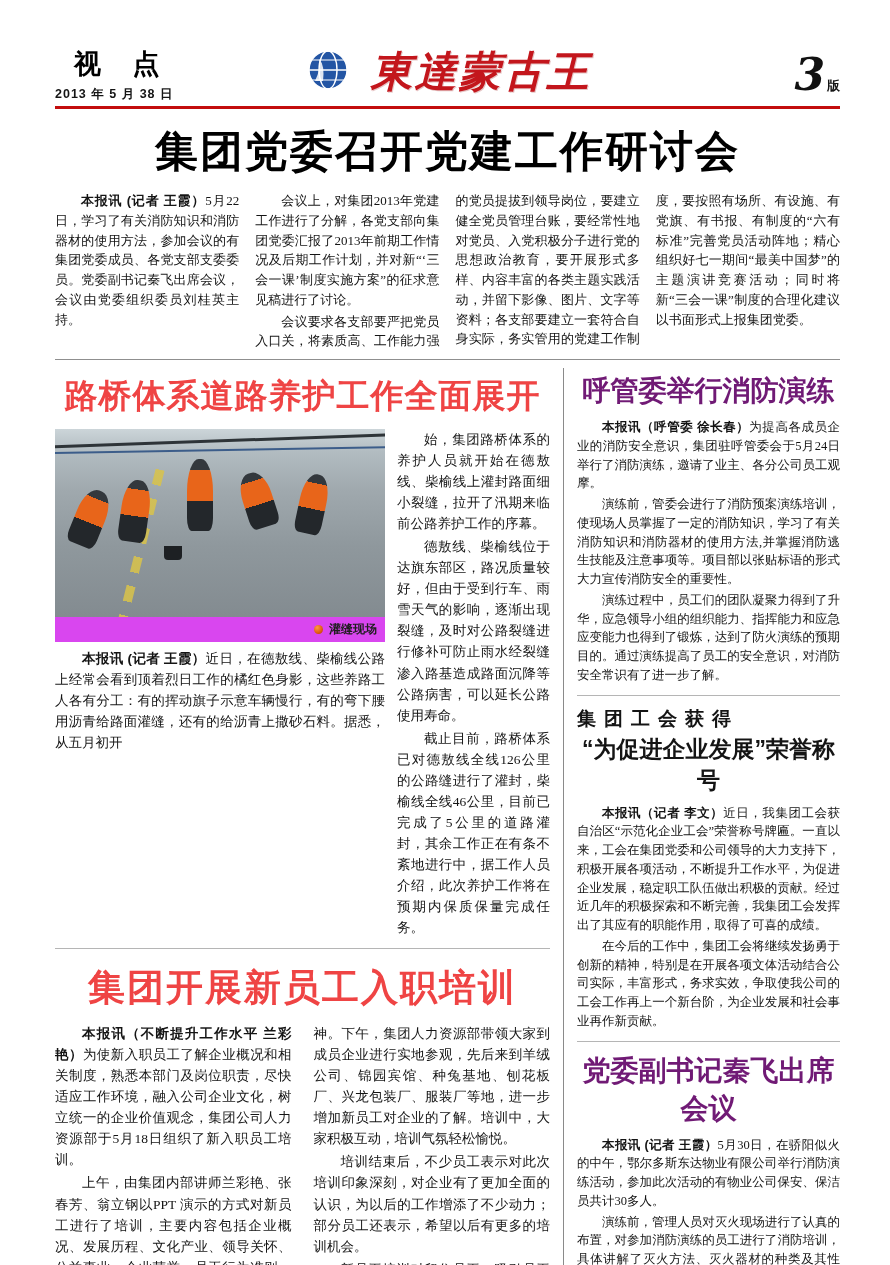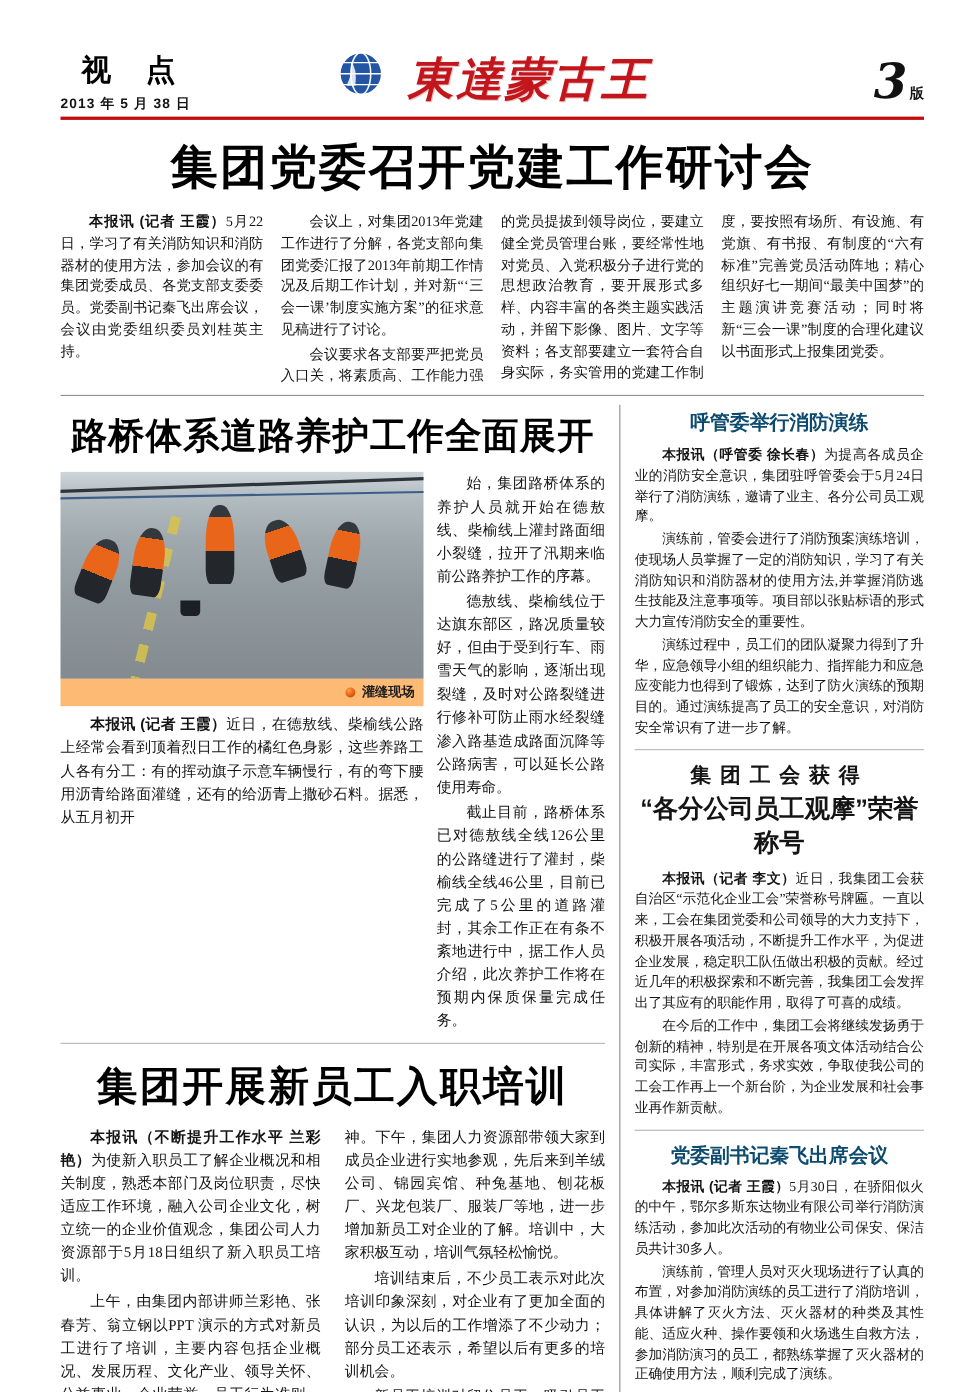--- a/index.html
+++ b/index.html
@@ -8,34 +8,34 @@
     width:890px; min-height:1265px; margin:0 auto;
     font-family:"Liberation Serif", serif; color:#141414;
   }
   .page { padding:44px 50px 18px 55px; position:relative; }
 
   
   .masthead { position:relative; height:58px; }
   .mast-left { position:absolute; left:0; top:2px; }
   .section-label { font-family:"Liberation Sans", sans-serif; font-weight:900; font-size:27px; letter-spacing:12px; color:#000;margin-left:19px; }
   .mast-date { font-family:"Liberation Sans", sans-serif; font-weight:bold; font-size:12.5px; margin-top:4px; letter-spacing:1px; }
-  .mast-center { position:absolute; left:50%; top:0; transform:translateX(-50%); display:flex; gap:20px; white-space:nowrap; }
+  .mast-center { position:absolute; left:50%; top:0; transform:translateX(-50%); display:flex; align-items:center; gap:20px; white-space:nowrap; }
   .mast-title { font-family:"DejaVu Serif", serif; font-weight:bold; font-style:italic; font-size:42px; color:#c3161c; text-shadow:1px 1px 0 rgba(150,20,20,.25); letter-spacing:2px; }
   .mast-right { position:absolute; right:0; bottom:2px; }
   .pagenum { font-family:"DejaVu Serif", serif; font-style:italic; font-size:44px; font-weight:bold; color:#111; }
   .pageunit { font-family:"Liberation Sans", sans-serif; font-size:13px; font-weight:bold; margin-left:2px; }
   .red-rule { height:3px; background:#c30d0d; margin-top:4px; }
 
   
   h1.headline { text-align:center; font-family:"Liberation Sans", sans-serif; font-weight:900; font-size:43px; letter-spacing:2px; margin:14px 0 10px; color:#000; }
-  h2.headline { text-align:center; font-family:"Liberation Sans", sans-serif; font-weight:900; color:#000000; }
+  h2.headline { text-align:center; font-family:"Liberation Sans", sans-serif; font-weight:900; color:#ef4444; }
   .h-road { font-size:33px; letter-spacing:1px; margin:6px 0 10px; }
   .h-train { font-size:37px; letter-spacing:2px; margin:14px 0 10px; }
-  h3.headline { text-align:center; font-family:"Liberation Sans", sans-serif; font-weight:900; font-size:18px; margin:4px 0 8px; color:#0c4a6e; }
-  .union-top { text-align:center; font-size:19px; letter-spacing:8px; font-weight:bold; margin:8px 0 2px; }
+  h3.headline { text-align:center; font-family:"Liberation Sans", sans-serif; font-weight:900; font-size:28px; margin:4px 0 8px; color:#701a75; }
+  .union-top { font-size:19px; letter-spacing:8px; font-weight:bold; margin:8px 0 2px; }
   .union-main { text-align:center; font-family:"Liberation Sans", sans-serif; font-weight:900; font-size:23px; margin-bottom:8px; }
 
   
   p { text-align:justify; text-indent:2em; }
   .lead-cols { column-count:4; column-gap:16px; font-size:13px; line-height:1.52; }
   .cols2 { column-count:2; column-gap:22px; font-size:13.5px; line-height:1.56; }
   .byline { font-family:"Liberation Sans", sans-serif; font-weight:bold; }
   .hairline { border-top:1px solid #b5b5b5; margin:10px 0; }
   .hairline-dark { border-top:1px solid #8f8f8f; margin:8px 0; }
 
@@ -46,21 +46,21 @@
   .side-col p { font-size:12.5px; line-height:1.5; }
 
   .road-body, .farm-body { display:flex; }
   .road-left, .farm-left { width:330px; flex:none; }
   .road-right, .farm-right { flex:1; padding-left:12px; font-size:13.5px; line-height:1.56; }
   .road-left p { font-size:13.5px; line-height:1.56; margin-top:6px; }
   .road-right p + p, .farm-right p + p, .side-col p + p, .lead-cols p + p, .cols2 p + p { margin-top:2px; }
 
   
   .photo { position:relative; overflow:hidden; width:100%; }
-  .caption { background:#fdba74; text-align:right; padding:4px 8px; font-family:"Liberation Sans", sans-serif; font-weight:bold; font-size:12px; color:#1d1d1d; }
+  .caption { background:#d946ef; text-align:right; padding:4px 8px; font-family:"Liberation Sans", sans-serif; font-weight:bold; font-size:12px; color:#1d1d1d; }
   .dot { display:inline-block; width:9px; height:9px; border-radius:50%; margin-right:6px; vertical-align:-1px;
          background:radial-gradient(circle at 35% 30%, #ff9b40, #e05a10 60%, #a93a02); }
 
   .photo-road { height:188px; background:linear-gradient(180deg,#ccd5d9 0%,#b2bcc1 12%,#a0a9ae 32%,#8f989d 62%,#838b90 100%); }
   .crack1 { position:absolute; top:10px; left:-6px; width:110%; height:3px; background:#2e3438; transform:rotate(-2deg); }
   .crack2 { position:absolute; top:20px; left:-6px; width:110%; height:2px; background:#3c5d8a; transform:rotate(-1deg); }
   .lane { position:absolute; left:24%; top:20%; width:9px; height:95%; transform:rotate(14deg);
           background:repeating-linear-gradient(180deg,#d9c34a 0 16px, transparent 16px 30px); opacity:.85; }
   .worker { position:absolute; border-radius:45% 45% 18% 18%;
             background:linear-gradient(180deg,#33383d 0 15%, #e8651a 15% 58%, #23272b 58% 100%); }
@@ -163,21 +163,21 @@
         <h3 class="headline">呼管委举行消防演练</h3>
         <p><strong class="byline">本报讯（呼管委 徐长春）</strong><span>为提高各成员企业的消防安全意识，集团驻呼管委会于5月24日举行了消防演练，邀请了业主、各分公司员工观摩。</span></p>
         <p>演练前，管委会进行了消防预案演练培训，使现场人员掌握了一定的消防知识，学习了有关消防知识和消防器材的使用方法,并掌握消防逃生技能及注意事项等。项目部以张贴标语的形式大力宣传消防安全的重要性。</p>
         <p>演练过程中，员工们的团队凝聚力得到了升华，应急领导小组的组织能力、指挥能力和应急应变能力也得到了锻炼，达到了防火演练的预期目的。通过演练提高了员工的安全意识，对消防安全常识有了进一步了解。</p>
       </section>
 
       <div class="hairline"></div>
 
       <section>
         <div class="union-top">集团工会获得</div>
-        <div class="union-main">“各分公司员工观摩”荣誉称号</div>
+        <div class="union-main">“为促进企业发展”荣誉称号</div>
         <p><strong class="byline">本报讯（记者 李文）</strong><span>近日，我集团工会获自治区“示范化企业工会”荣誉称号牌匾。一直以来，工会在集团党委和公司领导的大力支持下，积极开展各项活动，不断提升工作水平，为促进企业发展，稳定职工队伍做出积极的贡献。经过近几年的积极探索和不断完善，我集团工会发挥出了其应有的职能作用，取得了可喜的成绩。</span></p>
         <p>在今后的工作中，集团工会将继续发扬勇于创新的精神，特别是在开展各项文体活动结合公司实际，丰富形式，务求实效，争取使我公司的工会工作再上一个新台阶，为企业发展和社会事业再作新贡献。</p>
       </section>
 
       <div class="hairline"></div>
 
       <section>
         <h3 class="headline">党委副书记秦飞出席会议</h3>
         <p><strong class="byline">本报讯 (记者 王霞）</strong><span>5月30日，在骄阳似火的中午，鄂尔多斯东达物业有限公司举行消防演练活动，参加此次活动的有物业公司保安、保洁员共计30多人。</span></p>
         <p>演练前，管理人员对灭火现场进行了认真的布置，对参加消防演练的员工进行了消防培训，具体讲解了灭火方法、灭火器材的种类及其性能、适应火种、操作要领和火场逃生自救方法，参加消防演习的员工，都熟练掌握了灭火器材的正确使用方法，顺利完成了演练。</p>

